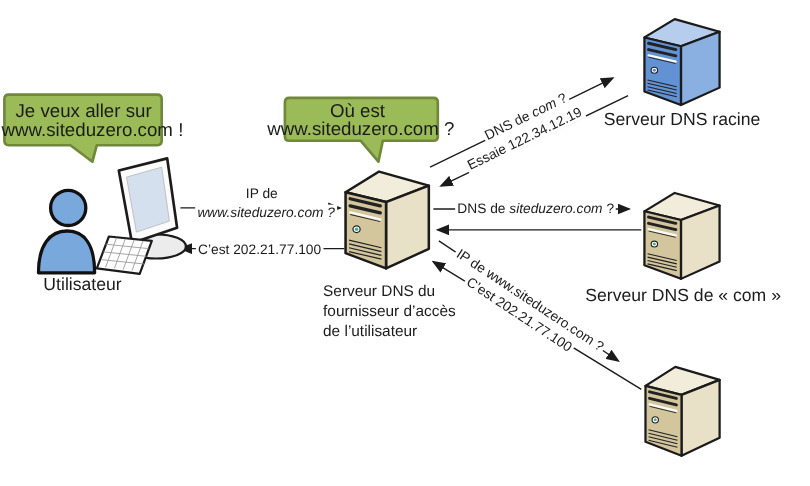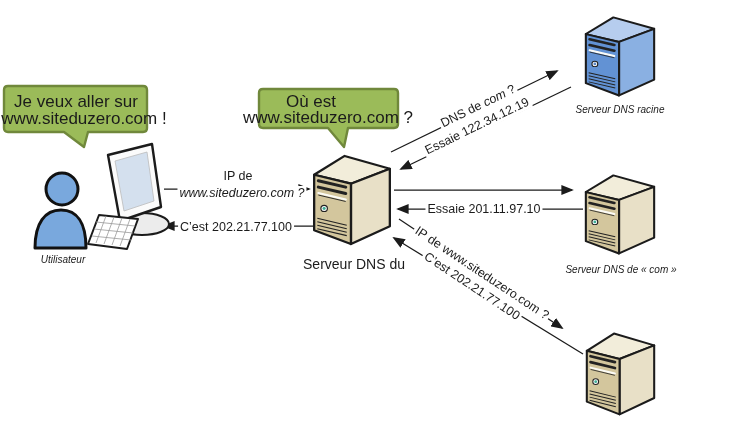--- a/index.html
+++ b/index.html
@@ -9,21 +9,21 @@
   }
   .stage svg.canvas{position:absolute;left:0;top:0;}
   .lbl{
     position:absolute;transform:translate(-50%,-50%);
     font-size:12.5px;line-height:14px;white-space:nowrap;color:#1b1b1b;
   }
   .bg{background:#fff;padding:0 2px;}
   .it{font-style:italic;}
   .rotup{transform:translate(-50%,-50%) rotate(-26deg);}
   .rotdn{transform:translate(-50%,-50%) rotate(33.5deg);}
-  .node{font-size:10px;font-style:italic;}
+  .node{font-size:16px;}
   .block{
     position:absolute;transform:translateX(-50%);text-align:left;
     font-size:14px;line-height:18px;white-space:nowrap;
   }
   .bubble-txt{font-size:17px;line-height:15px;}
   .srv-blue{
     --front:var(--server-blue-front,#6292d4);--side:var(--server-blue-side,#8ab0e2);
     --top:var(--server-blue-top,#b6cdee);--core:var(--server-blue-core,#5a87c6);
   }
   .srv-beige{
@@ -99,37 +99,39 @@
 
     <use href="#server-tower" class="srv-beige" x="311" y="151" width="82" height="97"></use>
     <use href="#server-tower" class="srv-blue" x="583" y="13" width="74" height="86"></use>
     <use href="#server-tower" class="srv-beige" x="583" y="171" width="74" height="86"></use>
     <use href="#server-tower" class="srv-beige" x="584" y="329" width="73" height="89"></use>
   </svg>
 
   <div class="lbl bubble-txt" style="left:76px;top:101px">Je veux aller sur</div>
   <div class="lbl bubble-txt" style="left:84px;top:118px">www.siteduzero.com !</div>
 
-  <div class="lbl bubble-txt" style="left:311px;top:101px">Où est</div>
+  <div class="lbl bubble-txt" style="left:325px;top:101px">Où est</div>
   <div class="lbl bubble-txt" style="left:328px;top:117px">www.siteduzero.com ?</div>
 
-  <div class="lbl node" style="left:63px;top:260px">Utilisateur</div>
+  <div class="lbl node" style="left:75px;top:260px">Utilisateur</div>
 
   <div class="block" style="left:354px;top:255px">
     <div>Serveur DNS du</div>
+    <div>fournisseur d’accès</div>
+    <div>de l’utilisateur</div>
   </div>
 
   <div class="lbl node" style="left:620px;top:110px">Serveur DNS racine</div>
   <div class="lbl node" style="left:621px;top:270px">Serveur DNS de « com »</div>
 
   <div class="lbl" style="left:238px;top:176px">IP de</div>
   <div class="lbl bg it" style="left:242px;top:193px">www.siteduzero.com ?</div>
   <div class="lbl bg" style="left:236px;top:227px">C’est 202.21.77.100</div>
 
   <div class="lbl bg rotup" style="left:478px;top:106px"><span>DNS de </span><span class="it">com</span><span> ?</span></div>
   <div class="lbl bg rotup" style="left:477px;top:126px">Essaie 122.34.12.19</div>
 
-  <div class="lbl bg" style="left:484px;top:209px">Essaie 201.11.97.10</div>
+  <div class="lbl bg" style="left:487px;top:190px"><span>DNS de </span><span class="it">siteduzero.com</span><span> ?</span></div>
 
   <div class="lbl bg rotdn" style="left:482px;top:273px">IP de www.siteduzero.com ?</div>
   <div class="lbl bg rotdn" style="left:472px;top:286px">C’est 202.21.77.100</div>
 
 </div>
 
 </body></html>

